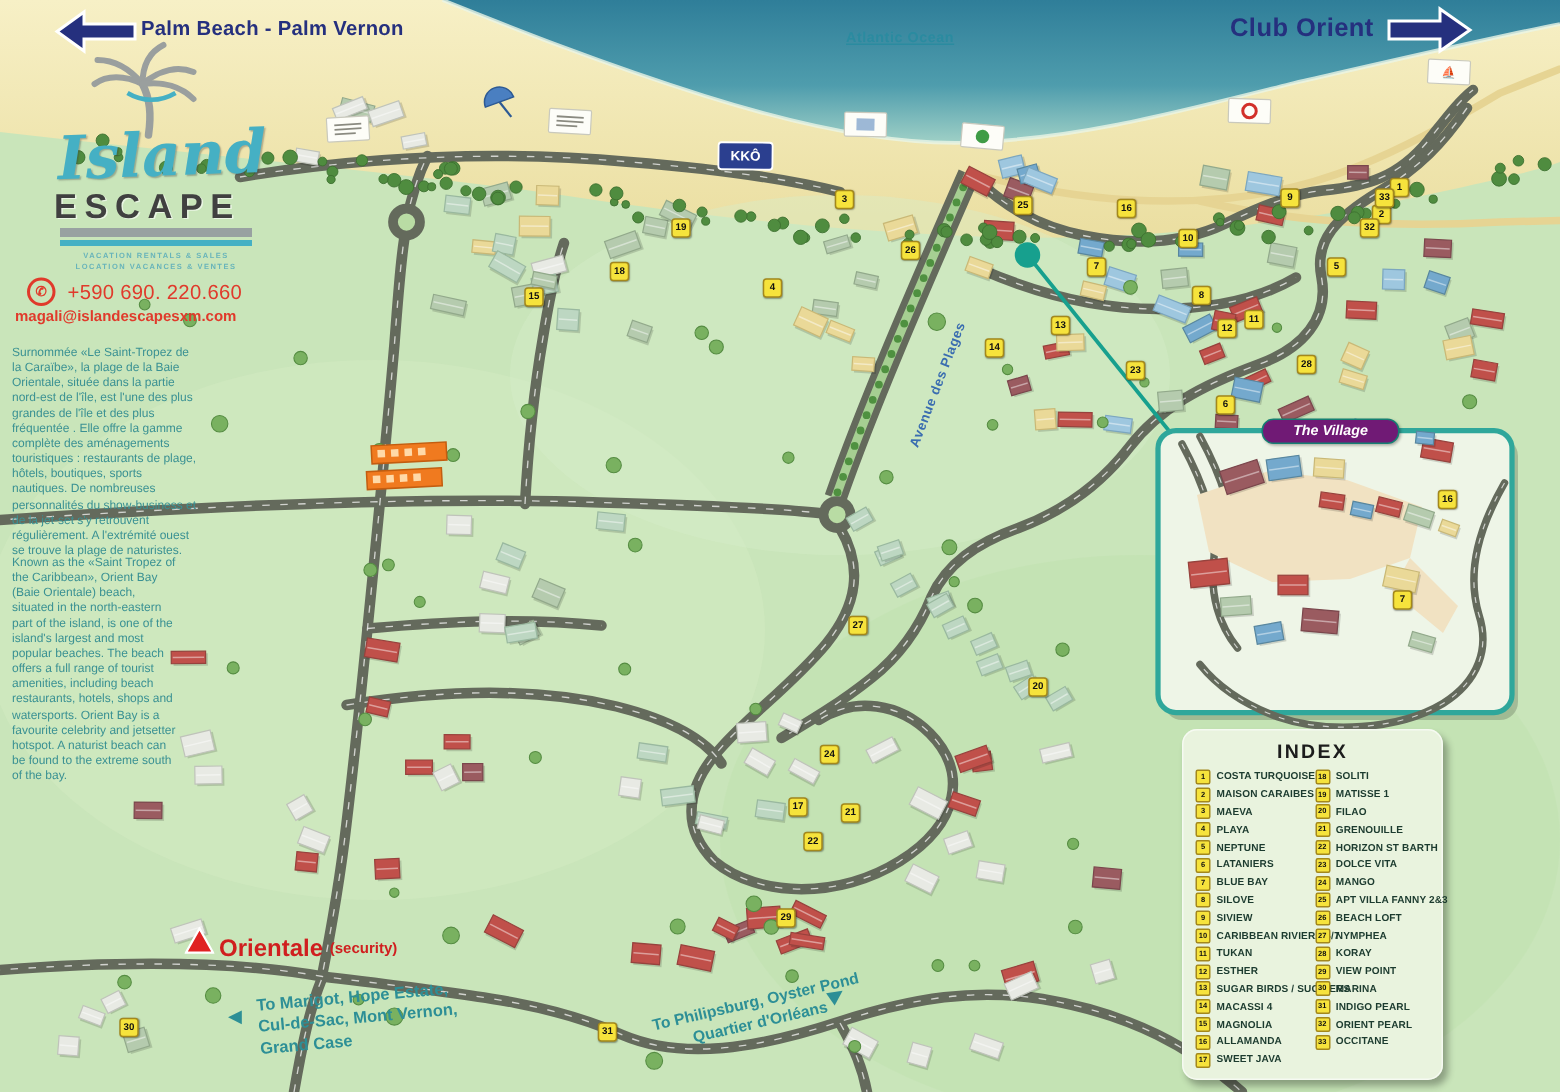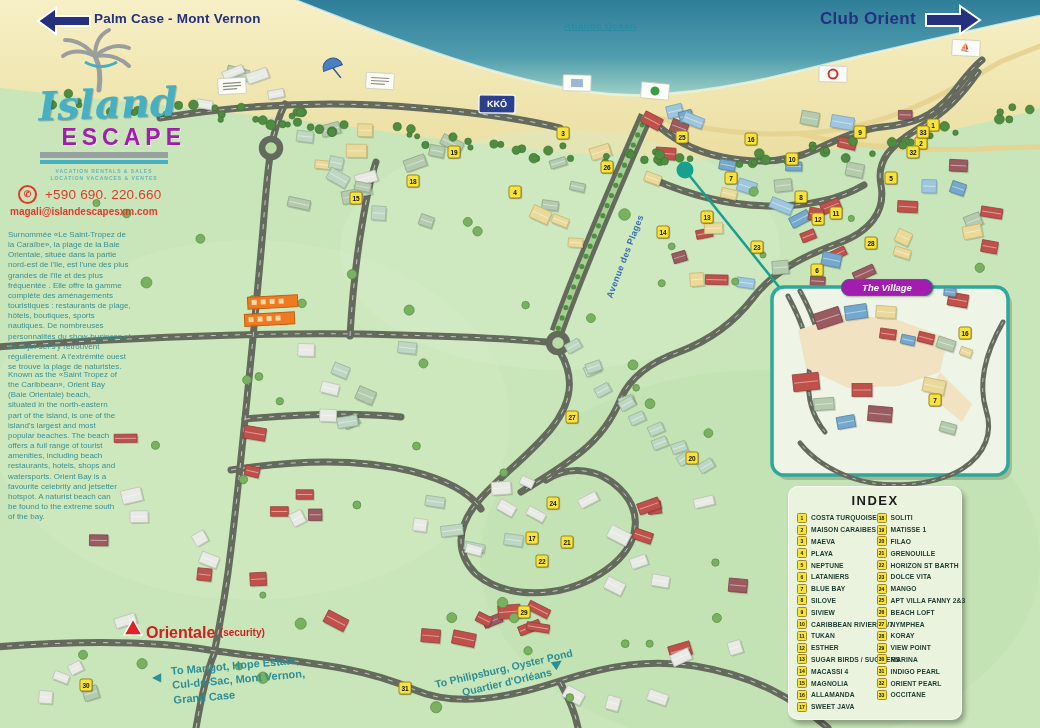--- a/index.html
+++ b/index.html
@@ -9,22 +9,22 @@
   .ov{position:absolute;}
   
   .dest{color:#25307e;font-weight:bold;}
   #lbl-palm{left:94px;top:11px;font-size:13.5px;letter-spacing:.2px;}
   #lbl-club{left:820px;top:9px;font-size:17px;letter-spacing:.3px;}
   #lbl-ocean{left:564px;top:20px;font-size:9.5px;font-weight:bold;color:#2a8ba0;letter-spacing:.4px;text-decoration:underline;}
   
   #logo-island{left:28px;top:80px;width:160px;text-align:center;
     font-family:"DejaVu Serif",serif;font-style:italic;font-weight:bold;
     font-size:40px;color:#45b0c4;text-shadow:1px 1px 1px rgba(60,60,60,.35);transform:rotate(-2deg);}
-  #logo-escape{left:36px;top:124px;width:150px;text-align:right;font-size:23px;font-weight:bold;
-    color:#a21caf;letter-spacing:5px;text-shadow:1px 1px 0 rgba(255,255,255,.6);}
+  #logo-escape{left:36px;top:124px;width:150px;text-align:left;font-size:23px;font-weight:bold;
+    color:#404040;letter-spacing:5px;text-shadow:1px 1px 0 rgba(255,255,255,.6);}
   .bar{left:40px;width:128px;height:6px;}
   #bar-gray{top:152px;background:#98a1a1;}
   #bar-teal{top:160px;background:#45b0c4;height:4px;}
   .tagline{left:38px;width:132px;text-align:center;font-size:5px;letter-spacing:1px;
     color:#68b4ba;font-weight:bold;}
   #tagline1{top:168px;} #tagline2{top:175px;}
   #phone-row{left:18px;top:185px;display:flex;align-items:center;gap:8px;}
   #phone-icon{width:15px;height:15px;border:2px solid #e03a2b;border-radius:50%;
     color:#e03a2b;font-size:9px;line-height:15px;text-align:center;font-weight:bold;}
   #phone-number{color:#e03a2b;font-size:13.5px;font-weight:normal;letter-spacing:.2px;}
@@ -38,21 +38,21 @@
   #lbl-entrance small{font-size:10px;vertical-align:2px;}
   #lbl-marigot{left:172px;top:658px;color:#2d8f96;font-weight:bold;font-size:11px;
     line-height:1.3;white-space:pre-line;transform:rotate(-5deg);}
   #arrow-marigot{left:152px;top:670px;color:#2d8f96;font-size:12px;}
   #lbl-phil{left:418px;top:662px;width:175px;color:#2d8f96;font-weight:bold;font-size:10.5px;
     line-height:1.3;text-align:center;transform:rotate(-13deg);}
   #arrow-phil{left:552px;top:655px;color:#2d8f96;font-size:13px;transform:rotate(-35deg);}
   #lbl-avenue{left:577px;top:246px;width:100px;color:#3a6db0;font-weight:bold;font-size:9px;
     transform:rotate(-69deg);transform-origin:center;letter-spacing:.4px;}
   
-  #lbl-village{left:841px;top:279px;width:90px;height:15px;background:#a21caf;
+  #lbl-village{left:841px;top:279px;width:90px;height:15px;background:#701a75;
     border:1.5px solid #157f72;border-radius:8px;color:#fff;font-size:9.5px;font-weight:bold;
     font-style:italic;text-align:center;line-height:15px;box-shadow:1px 1px 2px rgba(0,0,0,.3);}
   
   .marker{position:absolute;width:11px;height:11px;transform:translate(-50%,-50%);
     background:#f6e33c;border:1px solid #a3881c;border-radius:2.5px;color:#111;
     font-size:6.5px;font-weight:bold;display:flex;align-items:center;justify-content:center;
     box-shadow:.5px .5px 1px rgba(0,0,0,.35);}
   
   #index-panel{left:788px;top:486px;width:174px;height:234px;background:#e9f3de;
     border-radius:10px;box-shadow:3px 4px 5px rgba(0,0,0,.3), inset 0 0 0 1px rgba(255,255,255,.6);}
@@ -1192,21 +1192,21 @@
         </g>
   </g>
 </svg>
 
 <svg class="ov" style="left:36px;top:6px;" width="56" height="30">
   <polygon points="2,15 20,2 20,10 54,10 54,20 20,20 20,28" fill="#25307e" stroke="#fff" stroke-width="2"></polygon>
 </svg>
 <svg class="ov" style="left:924px;top:4px;" width="58" height="32">
   <polygon points="56,16 36,2 36,10 2,10 2,22 36,22 36,30" fill="#25307e" stroke="#fff" stroke-width="2"></polygon>
 </svg>
-<div class="ov dest" id="lbl-palm">Palm Case - Mont Vernon</div>
+<div class="ov dest" id="lbl-palm">Palm Beach - Palm Vernon</div>
 <div class="ov dest" id="lbl-club">Club Orient</div>
 <div class="ov" id="lbl-ocean">Atlantic Ocean</div>
 
 <svg class="ov" style="left:55px;top:26px;" width="90" height="68">
   <g stroke="#9a9f9e" fill="none" stroke-linecap="round">
     <path d="M44,64 C46,50 45,40 40,30" stroke-width="5"></path>
     <path d="M40,30 C28,24 16,24 8,30" stroke-width="4"></path>
     <path d="M40,30 C30,18 20,14 10,14" stroke-width="4"></path>
     <path d="M40,30 C40,16 46,8 54,4" stroke-width="4"></path>
     <path d="M40,30 C52,20 64,18 74,22" stroke-width="4"></path>

